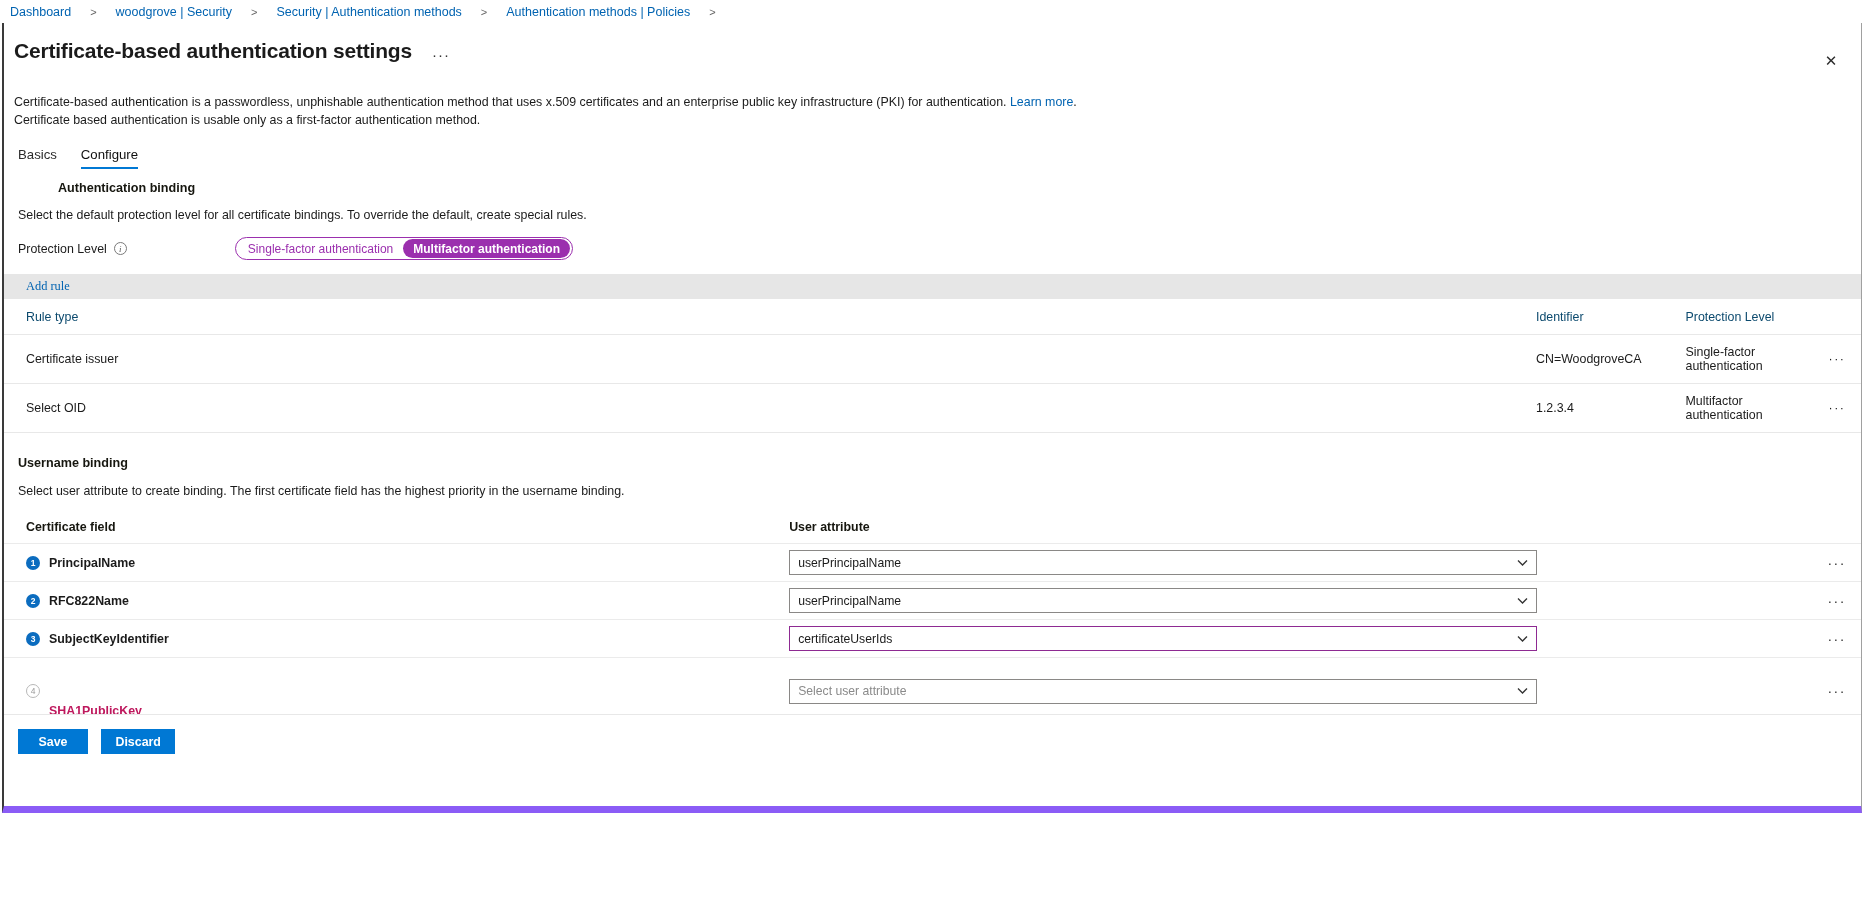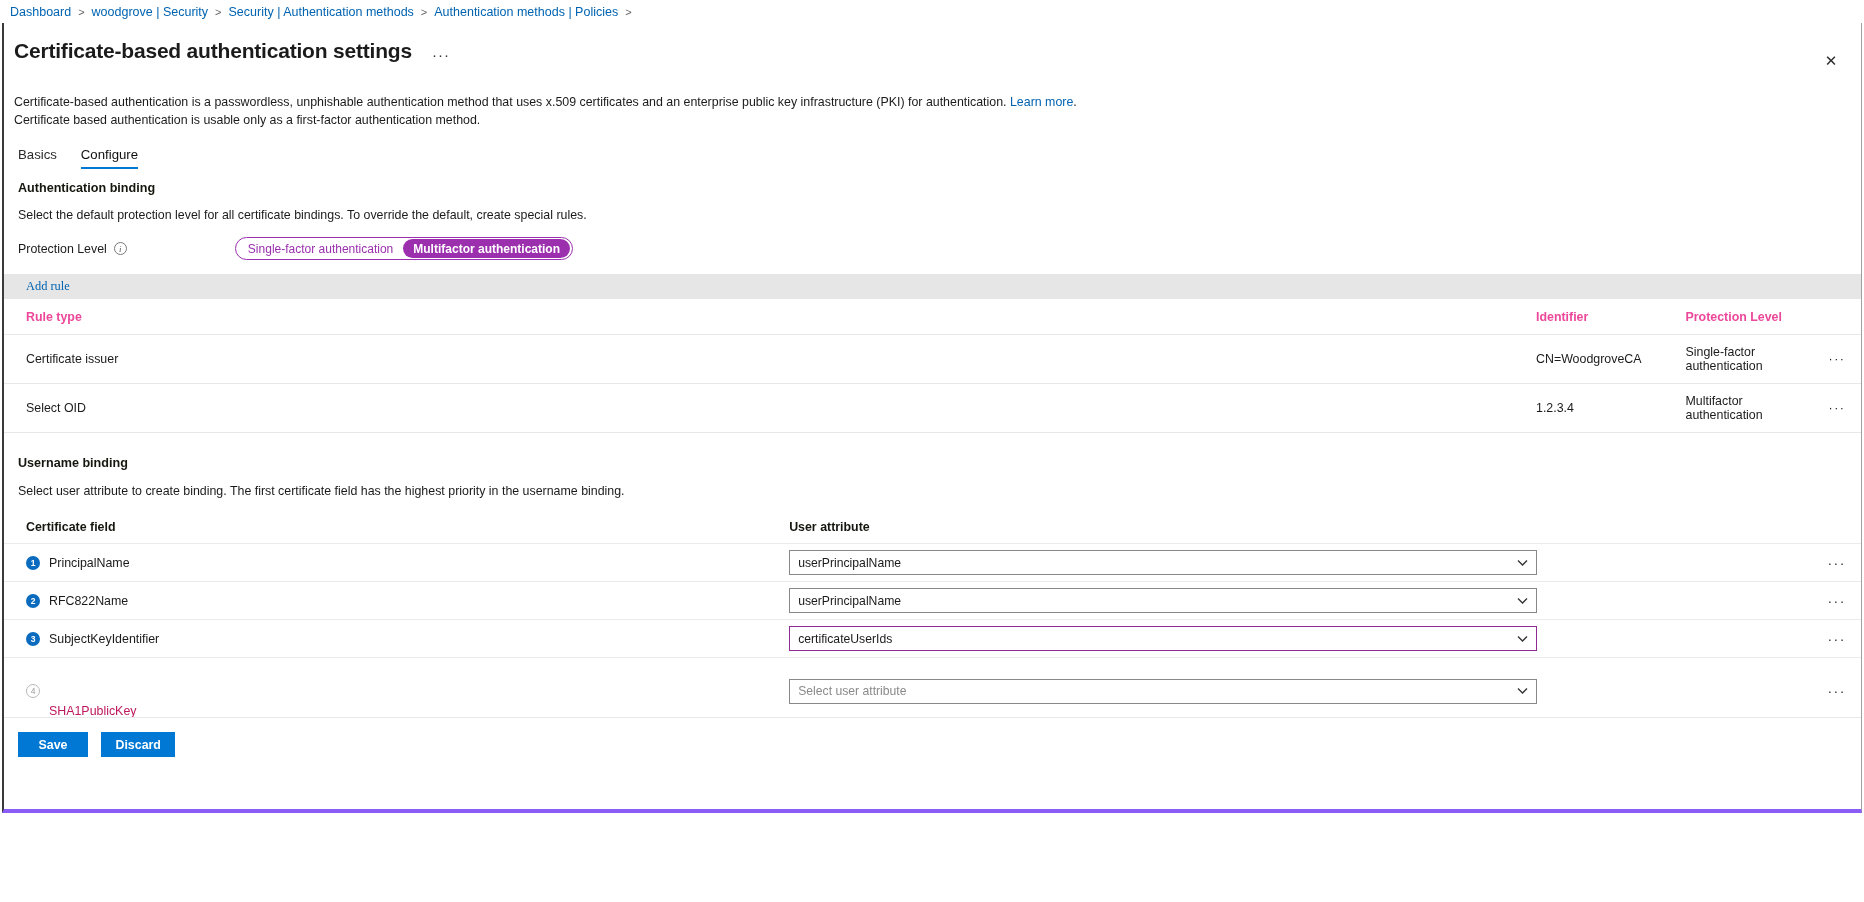--- a/index.html
+++ b/index.html
@@ -10,32 +10,33 @@
   }
   body { width: 1864px; height: 902px; overflow: hidden; }
 
   .breadcrumb {
     height: 23px;
     display: flex; align-items: center;
     padding-left: 10px;
     font-size: 12.5px;
     color: #0063b1;
     background: #fff;
+    gap: 12px;
   }
   .crumb { color: #0063b1; cursor: pointer; white-space: nowrap; }
   .crumb-sep {
     color: #666; margin: 0 7px; font-size: 11px; user-select: none;
   }
 
   .blade {
     position: relative;
     margin: 0 0 0 2px;
     border-left: 2px solid #3a3a3a;
     border-right: 1px solid #a0a0a0;
-    border-bottom: 4px solid #8b5cf6;
+    border-bottom: 7px solid #8b5cf6;
     width: 1860px;
     height: 790px;
     background: #fff;
   }
 
   .title-row {
     display: flex; align-items: center;
     padding: 10px 0 0 10px;
     height: 46px;
   }
@@ -72,20 +73,21 @@
   }
   .tab.active { color: #0f0f0f; }
   .tab.active::after {
     content: ""; position: absolute; left: 0; right: 0; bottom: 0;
     height: 2px; background: #0078d4;
   }
 
   .section-head {
     font-size: 12.6px; font-weight: 700; color: #16160f;
     padding: 12px 0 0 14px;
+    margin-left: 40px;
   }
   .section-sub {
     font-size: 12.4px; color: #1b1b1b;
     padding: 13px 0 0 14px;
   }
 
   .prot-row {
     display: flex; align-items: center;
     padding: 15px 0 0 14px;
   }
@@ -120,21 +122,21 @@
     padding-left: 22px;
     width: 1857px;
     font-family: Liberation Serif, serif;
   }
   .toolbar-link {
     font-size: 12.4px; color: #0063b1; cursor: pointer;
   }
 
   table.rules { border-collapse: collapse; width: 1857px; table-layout: fixed; }
   table.rules th {
-    text-align: left; font-size: 12.4px; font-weight: 700; color: #ec4899;
+    text-align: left; font-size: 12.4px; font-weight: 400; color: #0c4a6e;
     padding: 11px 0 10px 22px; border-bottom: 1px solid #e8e8e8;
   }
   table.rules td {
     font-size: 12.4px; color: #1b1b1b;
     padding: 10px 0 10px 22px; border-bottom: 1px solid #e8e8e8;
   }
   .col-ruletype { width: 1510px; }
   .col-actions { width: 48px; padding-left: 0 !important; }
   .row-ellipsis {
     color: #333; font-size: 14px; letter-spacing: 1.5px; cursor: pointer;
@@ -158,21 +160,21 @@
   .col-bactions { width: 48px; padding-left: 0 !important; }
 
   .field-cell { display: flex; align-items: center; }
   .badge {
     width: 14px; height: 14px; border-radius: 50%;
     display: inline-flex; align-items: center; justify-content: center;
     font-size: 8.5px; font-weight: 700; margin-right: 9px; flex: 0 0 auto;
   }
   .badge.filled { background: #0b6cbf; color: #fff; }
   .badge.empty { background: #fff; color: #9a9a9a; border: 1px solid #b8b8b8; font-weight: 400; }
-  .field-name { font-size: 12.4px; color: #1b1b1b; }
+  .field-name { font-size: 12.4px; color: #1b1b1b; font-weight: bold; }
   .field-name.dim { color: #be185d; margin-top: 40px; }
 
   .dd {
     position: relative;
     height: 25px; width: 748px;
     border: 1px solid #8a8886; background: #fff;
     display: flex; align-items: center;
     padding: 0 26px 0 8px; cursor: pointer;
   }
   .dd.focused { border: 1px solid #8e2a92; }

